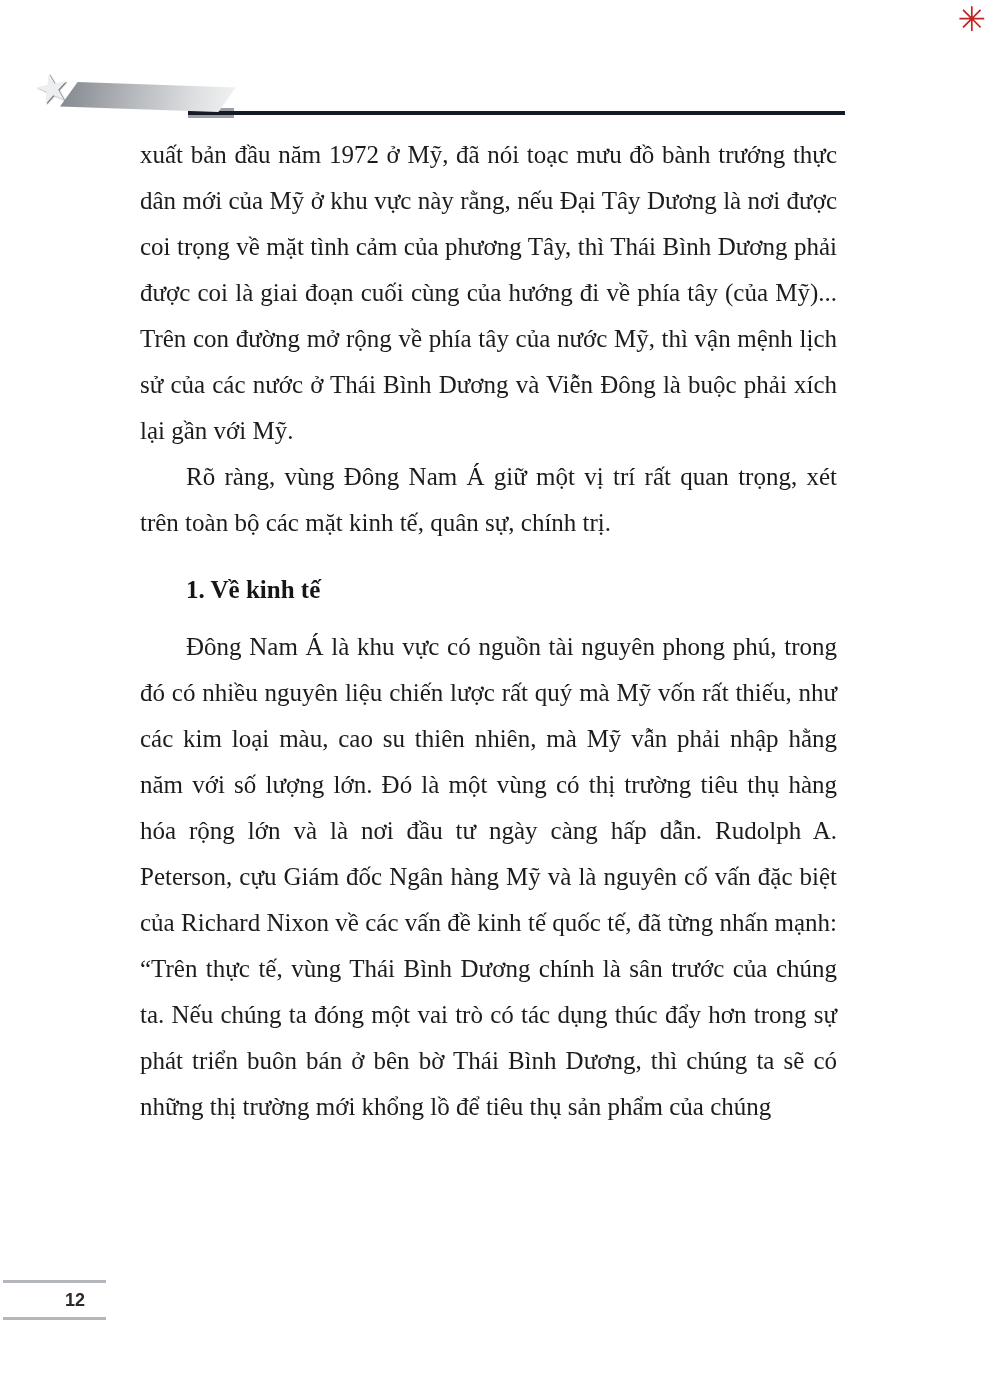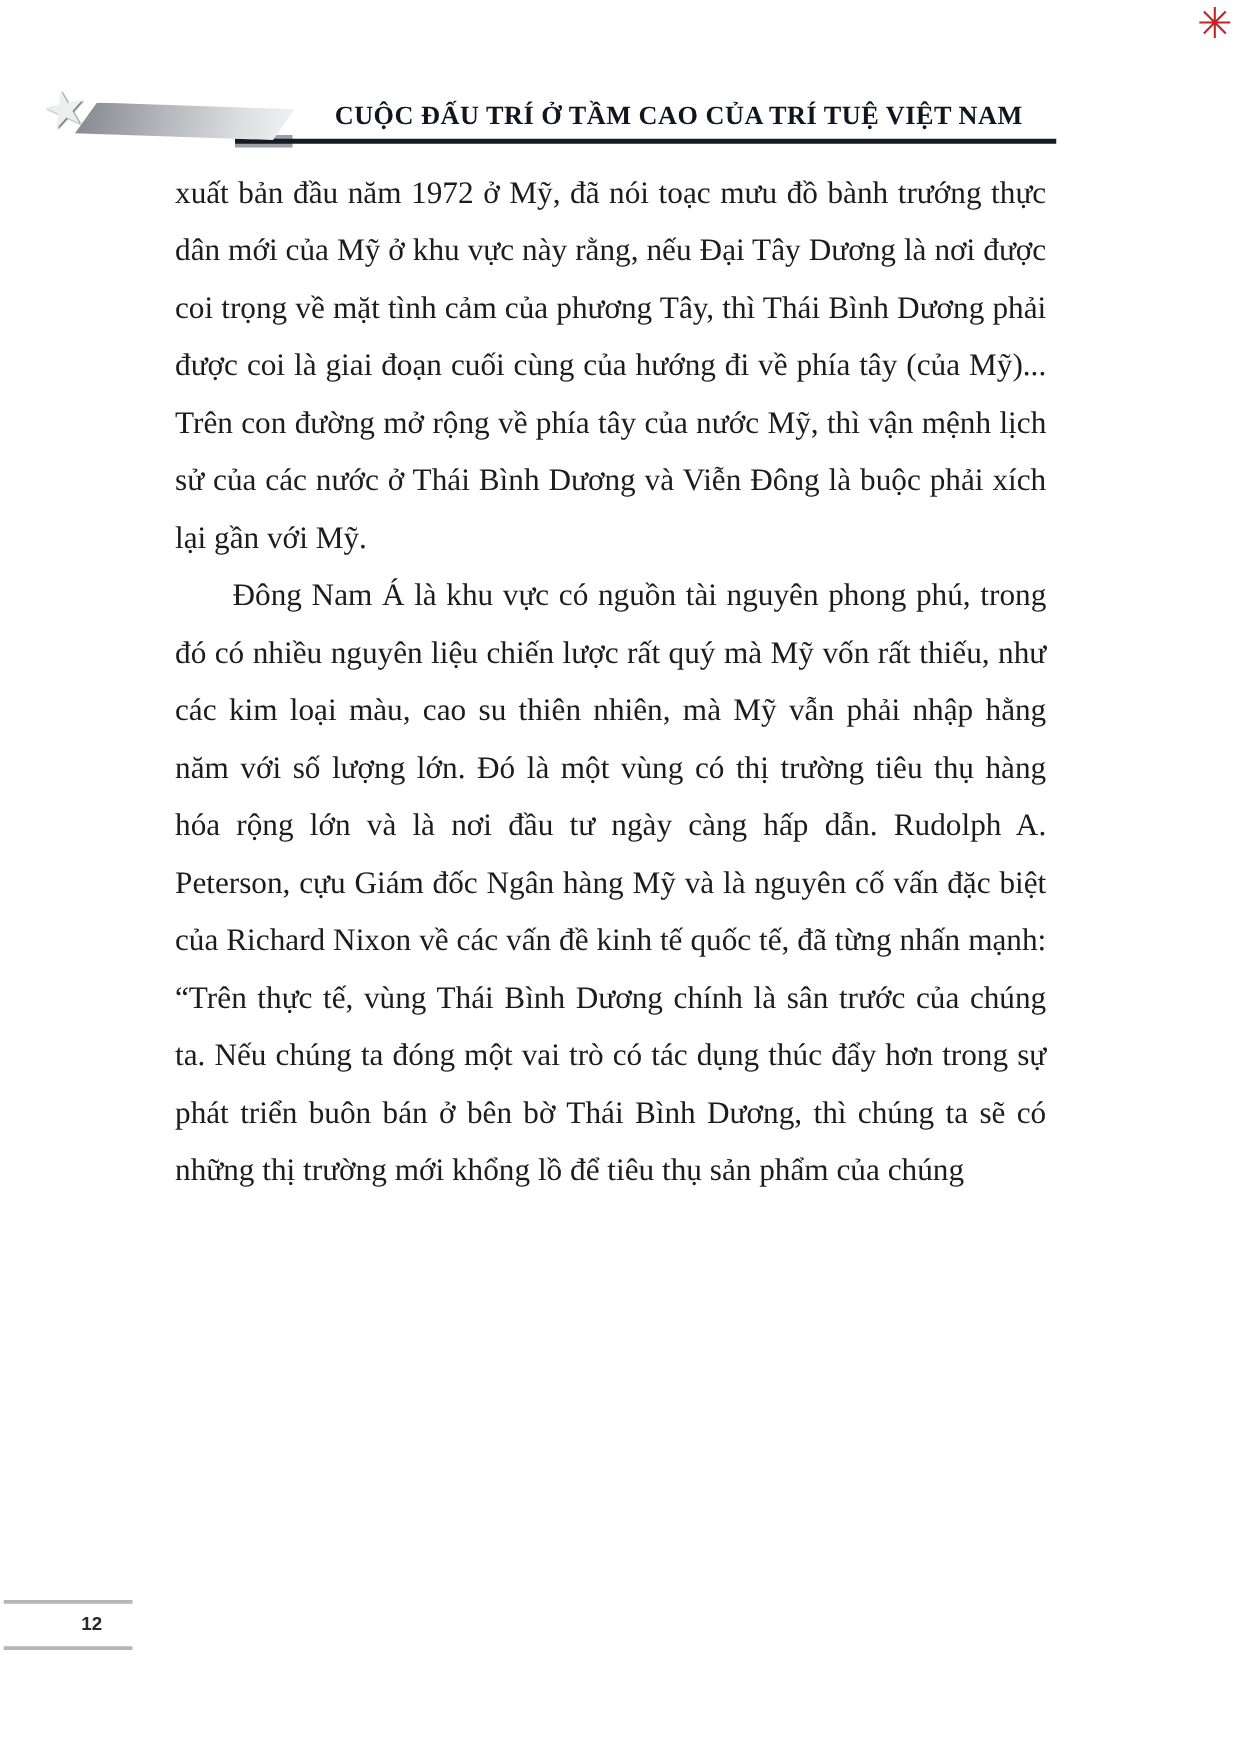--- a/index.html
+++ b/index.html
@@ -89,42 +89,43 @@
 
   
   .footer { position: absolute; left: 3px; top: 1280px; width: 110px; }
   .footer-rule-top, .footer-rule-bottom {
     width: 103px; height: 3px; background: #b3b6ba;
   }
   .page-number {
     padding: 4px 0 4px 62px;
     font-family: "Liberation Sans", sans-serif;
     font-weight: bold;
-    font-size: 15px;
+    font-size: 18px;
     color: #2a2a2a;
     line-height: 26px;
   }
 </style>
 </head>
 <body>
 
 <div class="page">
 
   <div class="corner-symbol">✳</div>
 
   <div class="header">
     <div class="header-rule-accent"></div>
     <div class="header-rule"></div>
     <div class="ornament"></div>
     <div class="star-icon">★</div>
-    <div class="header-title">CUỘC ĐẤU TRÍ Ở TẦM CAO CỦA TRÍ TUỆ VIỆT NAM</div>
   </div>
 
   <div class="content">
     <p>xuất bản đầu năm 1972 ở Mỹ, đã nói toạc mưu đồ bành trướng thực dân mới của Mỹ ở khu vực này rằng, nếu Đại Tây Dương là nơi được coi trọng về mặt tình cảm của phương Tây, thì Thái Bình Dương phải được coi là giai đoạn cuối cùng của hướng đi về phía tây (của Mỹ)... Trên con đường mở rộng về phía tây của nước Mỹ, thì vận mệnh lịch sử của các nước ở Thái Bình Dương và Viễn Đông là buộc phải xích lại gần với Mỹ.</p>
+    <p class="indent">Rõ ràng, vùng Đông Nam Á giữ một vị trí rất quan trọng, xét trên toàn bộ các mặt kinh tế, quân sự, chính trị.</p>
+    <h2 class="section-heading">1. Về kinh tế</h2>
     <p class="indent">Đông Nam Á là khu vực có nguồn tài nguyên phong phú, trong đó có nhiều nguyên liệu chiến lược rất quý mà Mỹ vốn rất thiếu, như các kim loại màu, cao su thiên nhiên, mà Mỹ vẫn phải nhập hằng năm với số lượng lớn. Đó là một vùng có thị trường tiêu thụ hàng hóa rộng lớn và là nơi đầu tư ngày càng hấp dẫn. Rudolph A. Peterson, cựu Giám đốc Ngân hàng Mỹ và là nguyên cố vấn đặc biệt của Richard Nixon về các vấn đề kinh tế quốc tế, đã từng nhấn mạnh: “Trên thực tế, vùng Thái Bình Dương chính là sân trước của chúng ta. Nếu chúng ta đóng một vai trò có tác dụng thúc đẩy hơn trong sự phát triển buôn bán ở bên bờ Thái Bình Dương, thì chúng ta sẽ có những thị trường mới khổng lồ để tiêu thụ sản phẩm của chúng</p>
   </div>
 
   <div class="footer">
     <div class="footer-rule-top"></div>
     <div class="page-number">12</div>
     <div class="footer-rule-bottom"></div>
   </div>
 
 </div>

